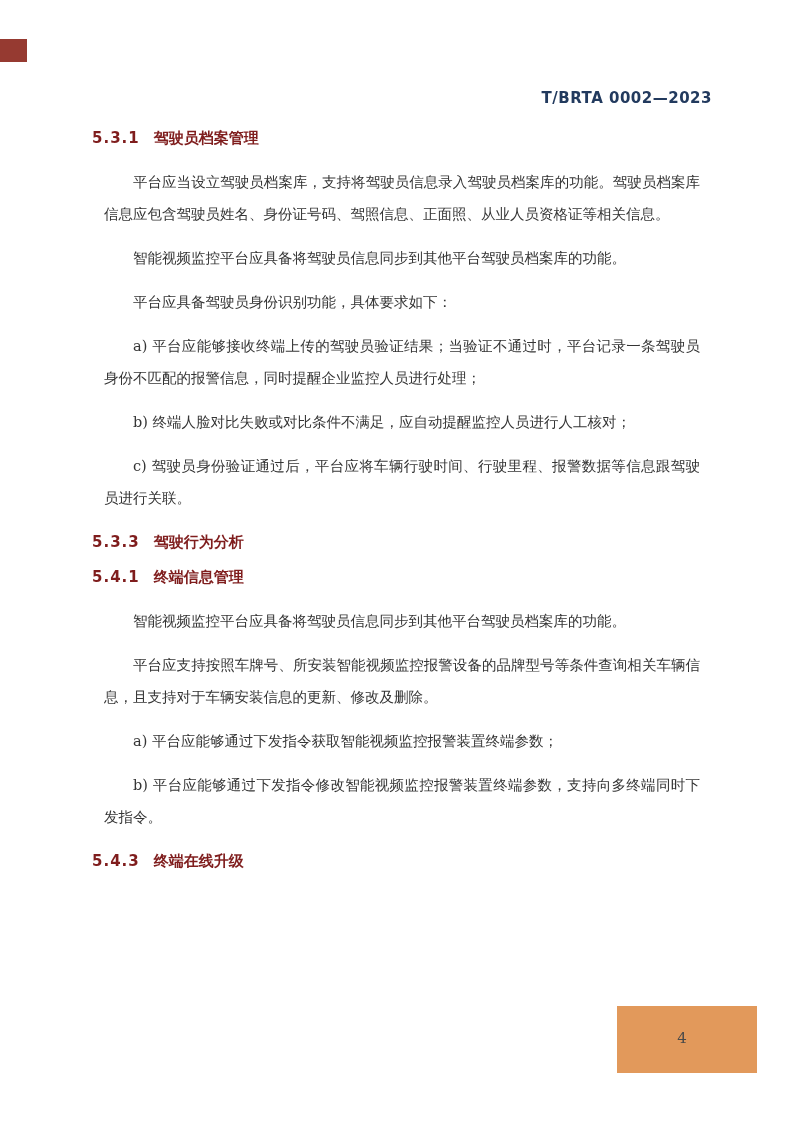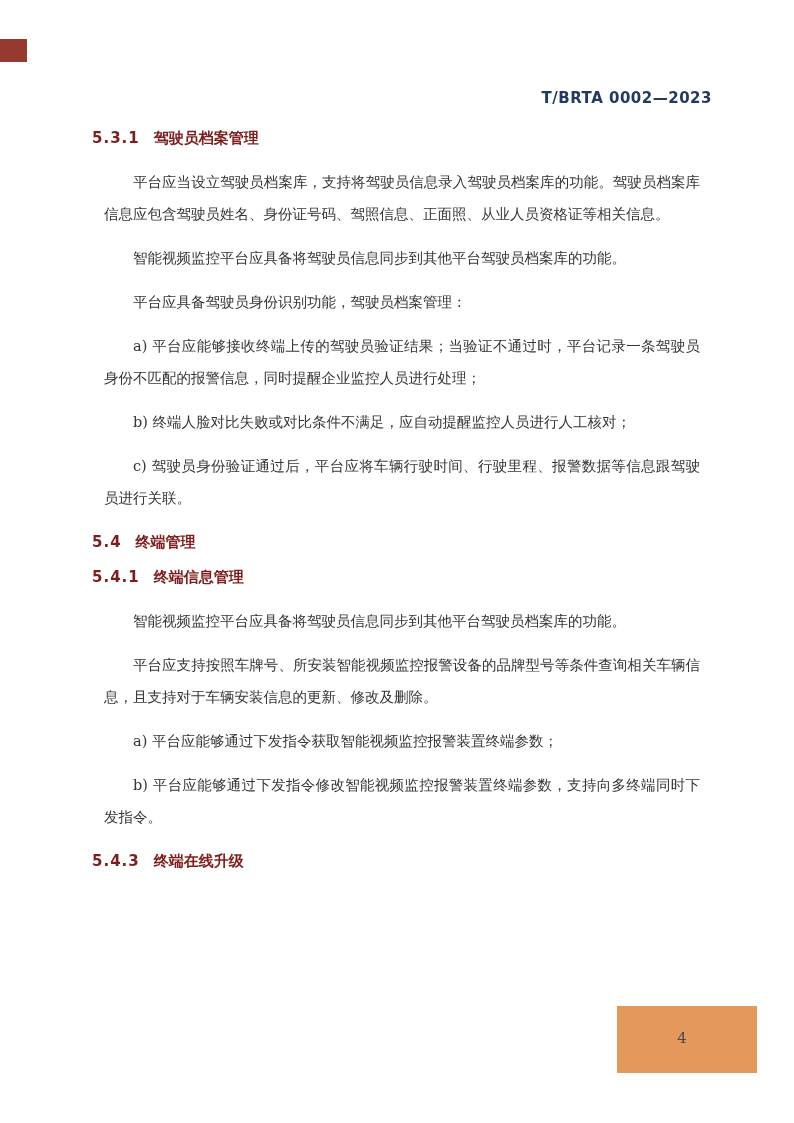--- a/index.html
+++ b/index.html
@@ -61,29 +61,29 @@
 <div class="page">
 
   <div class="doc-header">T/BRTA 0002—2023</div>
 
   <div class="h">
     <span class="hn">5.3.1</span><span class="ht">驾驶员档案管理</span>
   </div>
   <p class="p">平台应当设立驾驶员档案库，支持将驾驶员信息录入驾驶员档案库的功能。驾驶员档案库信息应包含驾驶员姓名、身份证号码、驾照信息、正面照、从业人员资格证等相关信息。</p>
   <p class="p">智能视频监控平台应具备将驾驶员信息同步到其他平台驾驶员档案库的功能。</p>
 
-  <p class="p">平台应具备驾驶员身份识别功能，驾驶员档案管理：</p>
+  <p class="p">平台应具备驾驶员身份识别功能，具体要求如下：</p>
   <p class="p">a) 平台应能够接收终端上传的驾驶员验证结果；当验证不通过时，平台记录一条驾驶员身份不匹配的报警信息，同时提醒企业监控人员进行处理；</p>
   <p class="p">b) 终端人脸对比失败或对比条件不满足，应自动提醒监控人员进行人工核对；</p>
   <p class="p">c) 驾驶员身份验证通过后，平台应将车辆行驶时间、行驶里程、报警数据等信息跟驾驶员进行关联。</p>
 
+  <div class="h">
+    <span class="hn">5.3.3</span><span class="ht">驾驶行为分析</span>
+  </div>
 
-  <div class="h">
-    <span class="hn">5.4</span><span class="ht">终端管理</span>
-  </div>
 
   <div class="h">
     <span class="hn">5.4.1</span><span class="ht">终端信息管理</span>
   </div>
   <p class="p">智能视频监控平台应具备将驾驶员信息同步到其他平台驾驶员档案库的功能。</p>
   <p class="p">平台应支持按照车牌号、所安装智能视频监控报警设备的品牌型号等条件查询相关车辆信息，且支持对于车辆安装信息的更新、修改及删除。</p>
 
   <p class="p">a) 平台应能够通过下发指令获取智能视频监控报警装置终端参数；</p>
   <p class="p">b) 平台应能够通过下发指令修改智能视频监控报警装置终端参数，支持向多终端同时下发指令。</p>
 

